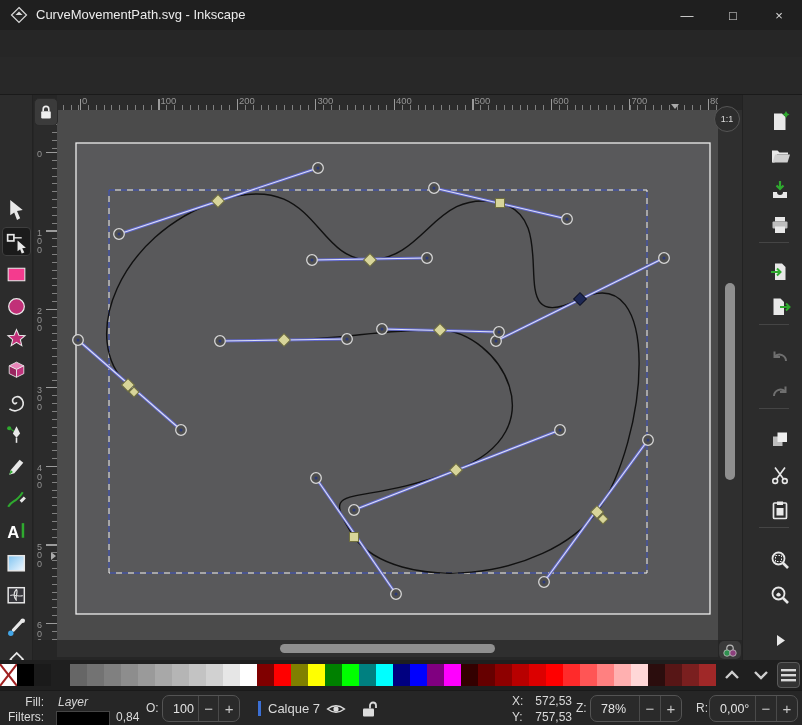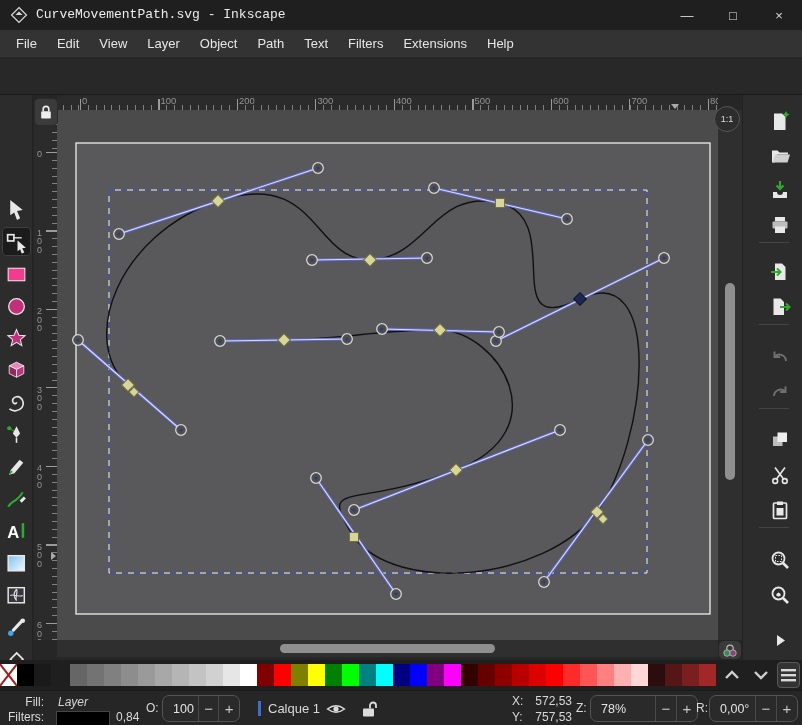--- a/index.html
+++ b/index.html
@@ -1,21 +1,21 @@
 <!DOCTYPE html>
 <html><head>
 <meta charset="utf-8">
 <style>
   html,body{margin:0;padding:0;background:#111;}
   #app{position:relative;width:802px;height:725px;background:#262626;overflow:hidden;
        font-family:"Liberation Sans","DejaVu Sans",sans-serif;color:#e4e4e4;-webkit-font-smoothing:antialiased;}
   
   .titlebar{position:absolute;left:0;top:0;width:802px;height:30px;background:#1f1f1f;}
   .app-icon{position:absolute;left:10px;top:6px;width:18px;height:18px;}
-  .title{position:absolute;left:36px;top:7px;font-size:13px;color:#ececec;font-family:Liberation Mono, monospace;}
+  .title{position:absolute;left:36px;top:7px;font-size:13px;color:#ececec;}
   .win-controls{position:absolute;right:0;top:0;height:30px;display:flex;}
   .wc{width:46px;height:30px;display:flex;align-items:center;justify-content:center;font-size:13px;color:#dcdcdc;}
   
   .menubar{position:absolute;left:0;top:30px;width:802px;height:27px;background:#333333;display:flex;padding-left:6px;box-sizing:border-box;}
   .menu-item{padding:0 10px;line-height:27px;font-size:13px;color:#e6e6e6;}
   
   .toolbar{position:absolute;left:0;top:57px;width:802px;height:38px;background:#282828;border-bottom:1px solid #1a1a1a;box-sizing:border-box;}
   .tb-icon{position:absolute;top:65px;width:22px;height:22px;}
   .tb-sep{position:absolute;top:63px;width:1px;height:26px;background:#454545;}
   .collapse-btn{position:absolute;left:762px;top:61px;width:34px;height:29px;background:#2e2e2e;border:1px solid #5a5a5a;border-radius:6px;display:flex;align-items:center;justify-content:center;box-sizing:border-box;}
@@ -87,33 +87,20 @@
         </svg>
     </span>
     <span class="title">CurveMovementPath.svg - Inkscape</span>
     <div class="win-controls">
       <span class="wc">—</span>
       <span class="wc">□</span>
       <span class="wc">×</span>
     </div>
   </div>
 
-  <div class="menubar">
-
-  <span class="menu-item">File</span>
-      <span class="menu-item">Edit</span>
-      <span class="menu-item">View</span>
-      <span class="menu-item">Layer</span>
-      <span class="menu-item">Object</span>
-      <span class="menu-item">Path</span>
-      <span class="menu-item">Text</span>
-      <span class="menu-item">Filters</span>
-      <span class="menu-item">Extensions</span>
-      <span class="menu-item">Help</span>
-    </div>
 
   <div class="toolbar">
     <span class="tb-icon" style="left:13px"><svg width="22" height="22">
           <line x1="3" y1="15.5" x2="19" y2="15.5" stroke="#b5b5b5" stroke-width="1.6"></line>
           <rect x="8" y="12.5" width="6" height="6" fill="#2faa2f"></rect>
           <path d="M7 5 h8 M11 1 v8" stroke="#e8e8e8" stroke-width="2"></path>
         </svg></span>
     <span class="tb-icon" style="left:48px;width:16px"><svg width="16" height="22">
           <polygon points="2,9 14,9 8,15" fill="#cfcfcf"></polygon>
         </svg></span>
@@ -581,38 +568,38 @@
     <span class="sb" style="left:116px;top:19px">0,84</span>
 
     <span class="sb" style="left:146px;top:10px">O:</span>
     <div class="widget" style="left:162px;top:4px;width:78px">
       <span class="val">100</span>
       <span class="step">−</span>
       <span class="step">+</span>
     </div>
 
     <span class="layer-bar"></span>
-    <span class="sb" style="left:268px;top:10px;font-size:13px">Calque 1</span>
+    <span class="sb" style="left:268px;top:10px;font-size:13px">Calque 7</span>
     <span class="sb" style="left:326px;top:11px"><svg width="20" height="14">
           <path d="M1.5 7 Q10 0.5 18.5 7 Q10 13.5 1.5 7 Z" stroke="#dcdcdc" stroke-width="1.4" fill="none"></path>
           <circle cx="10" cy="7" r="2.6" fill="#dcdcdc"></circle>
         </svg></span>
     <span class="sb" style="left:360px;top:9px"><svg width="18" height="17">
           <rect x="3" y="8.5" width="11" height="8" rx="1" fill="#dcdcdc"></rect>
           <path d="M10 8.5 V5.5 a3 3 0 0 1 6 0 V8" fill="none" stroke="#dcdcdc" stroke-width="1.8"></path>
         </svg></span>
 
 
     <span class="sb" style="left:512px;top:3px">X:</span>
     <span class="sb" style="left:524px;top:3px;width:48px;text-align:right">572,53</span>
     <span class="sb" style="left:512px;top:19px">Y:</span>
     <span class="sb" style="left:524px;top:19px;width:48px;text-align:right">757,53</span>
 
     <span class="sb" style="left:576px;top:10px">Z:</span>
-    <div class="widget" style="left:590px;top:4px;width:108px">
+    <div class="widget" style="left:590px;top:4px;width:92px">
       <span class="val">78%</span>
       <span class="step">−</span>
       <span class="step">+</span>
     </div>
 
     <span class="sb" style="left:696px;top:10px">R:</span>
     <div class="widget" style="left:709px;top:4px;width:89px">
       <span class="val">0,00°</span>
       <span class="step">−</span>
       <span class="step">+</span>

